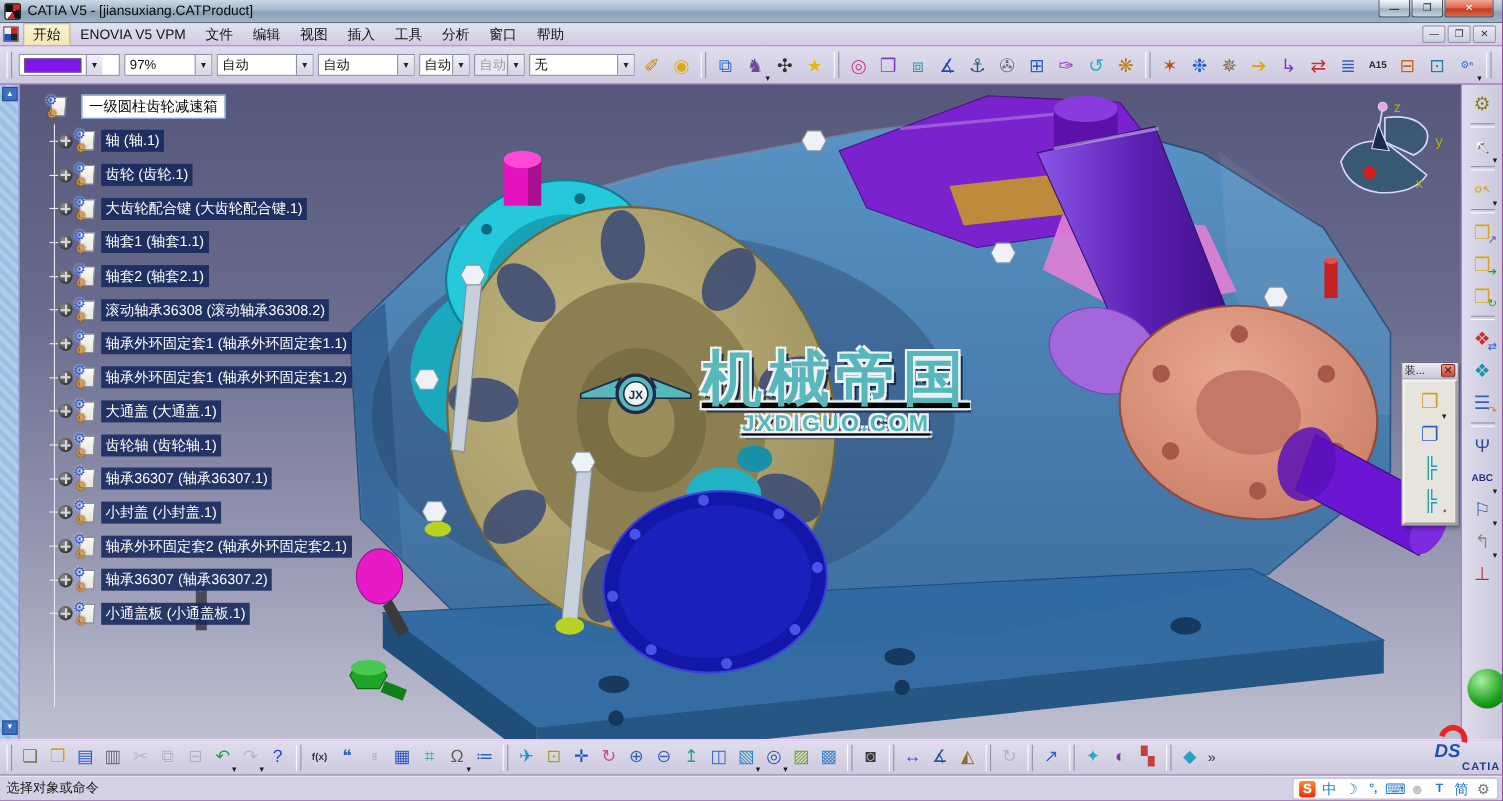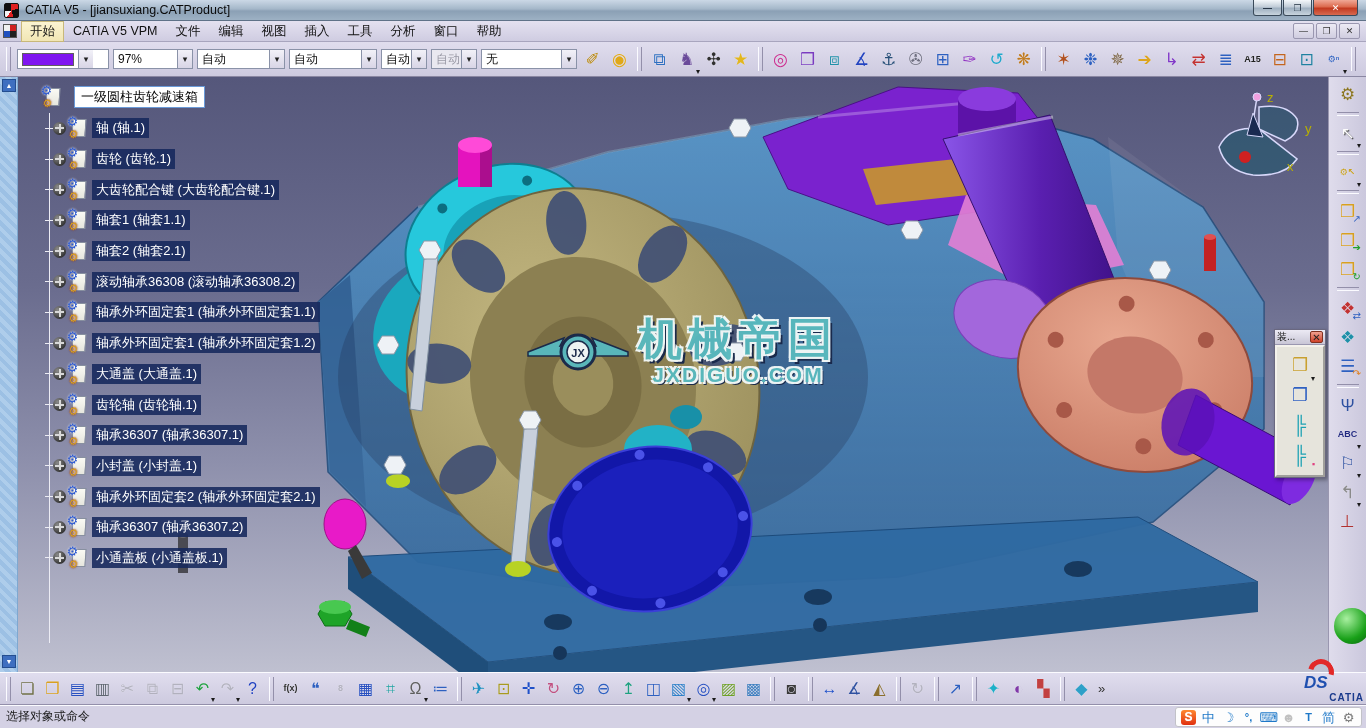--- a/index.html
+++ b/index.html
@@ -103,23 +103,23 @@
     display:flex;flex-direction:column;align-items:center;padding-top:3px;overflow:hidden;}
   .vstrip .tbi{margin:1px 0;}
   .vstrip .tsep{width:22px;height:4px;border:none;border-top:1px solid #938FAA;border-bottom:1px solid #FBFBFF;margin:3px 0;}
   .greensphere{position:absolute;right:-4px;bottom:28px;width:36px;height:36px;border-radius:50%;
     background:radial-gradient(circle at 35% 30%,#A8F0A0,#18A018 60%,#0A6010);}
 
   .modelsvg{position:absolute;left:0;top:0;z-index:1;}
 
   
   .watermark{position:absolute;left:508px;top:240px;z-index:5;display:flex;align-items:center;gap:8px;
-    pointer-events:none;opacity:.97;}
+    pointer-events:none;opacity:.97;text-decoration:underline;}
   .wm-text{display:flex;flex-direction:column;align-items:center;}
-  .wm-cn{font-size:44px;font-weight:bold;color:#58B9BE;letter-spacing:6px;line-height:1;
+  .wm-cn{font-size:55px;font-weight:bold;color:#58B9BE;letter-spacing:6px;line-height:1;
     text-shadow:-2px -2px 0 #F2F8F8,2px -2px 0 #F2F8F8,-2px 2px 0 #F2F8F8,2px 2px 0 #F2F8F8,4px 4px 0 #18284A;}
   .wm-url{font-size:21px;font-weight:bold;color:#58B9BE;letter-spacing:2px;margin-top:2px;
     text-shadow:-2px -2px 0 #F2F8F8,2px -2px 0 #F2F8F8,-2px 2px 0 #F2F8F8,2px 2px 0 #F2F8F8,3px 3px 0 #18284A;}
 
   
   .compass{position:absolute;left:1183px;top:8px;z-index:6;}
 
   
   .floatbar{position:absolute;left:1256px;top:252px;width:52px;z-index:8;border:1px solid #6A6880;
     background:#E6E4DC;box-shadow:2px 2px 4px rgba(0,0,0,.35);}
@@ -164,21 +164,21 @@
       <span class="wbtn restore"></span>
       <span class="wbtn close"></span>
     </span>
   </div>
 
   <div class="menubar">
     <span class="mdicon"></span>
     <span style="display:flex;align-items:center;">
 
     <span class="mitem active"><span class="glyph keep">开始</span></span>
-        <span class="mitem"><span class="glyph keep">CATIA V5 VPM</span></span>
+        <span class="mitem"><span class="glyph keep">ENOVIA V5 VPM</span></span>
         <span class="mitem"><span class="glyph keep">文件</span></span>
         <span class="mitem"><span class="glyph keep">编辑</span></span>
         <span class="mitem"><span class="glyph keep">视图</span></span>
         <span class="mitem"><span class="glyph keep">插入</span></span>
         <span class="mitem"><span class="glyph keep">工具</span></span>
         <span class="mitem"><span class="glyph keep">分析</span></span>
         <span class="mitem"><span class="glyph keep">窗口</span></span>
         <span class="mitem"><span class="glyph keep">帮助</span></span>
       </span>
     <span class="mdibtns">

